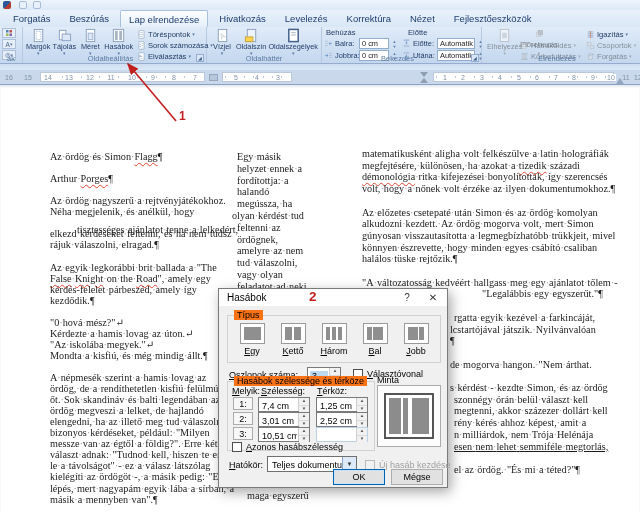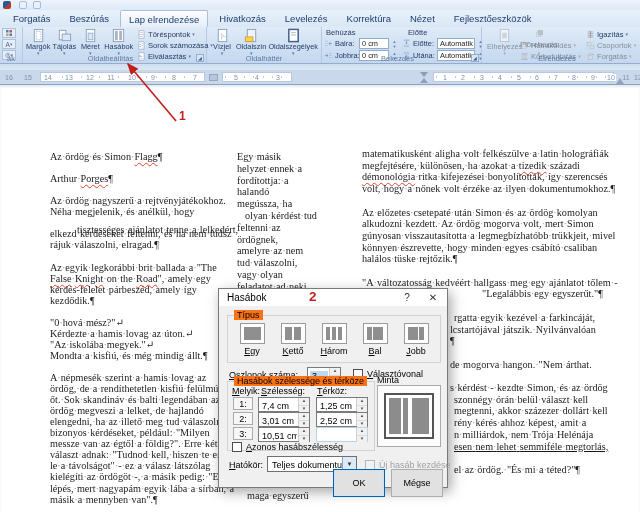--- a/index.html
+++ b/index.html
@@ -87,21 +87,21 @@
 .nbox{position:absolute;left:5px;width:20px;height:13px;border:1px solid #ababab;background:#f7f7f7;text-align:center;font-size:9px;line-height:12px}
 .mlabel{position:absolute;left:158px;top:86px;font-size:9px}
 .mpage{position:absolute;left:158px;top:96px;width:64px;height:62px;background:#fdfdfd;border:1px solid #ababab}
 .minner{position:absolute;left:6px;right:6px;top:7px;bottom:7px;border:2px solid #555;background:#fff}
 .mcols{position:absolute;left:3px;right:3px;top:3px;bottom:3px}
 .mbar{position:absolute;top:0;bottom:0;background:#8c8c8c}
 .hk-label{position:absolute;left:10px;top:171px;font-size:9px}
 .combo{position:absolute;left:48px;top:167px;width:90px;height:16px;background:#fff;border:1px solid #707070}
 .cval{position:absolute;left:4px;top:3px;font-size:9px;white-space:nowrap}
 .cbtn{position:absolute;right:0;top:0;bottom:0;width:14px;background:#dce9f7;border-left:1px solid #88a6c8;color:#333;font-size:6px;text-align:center;line-height:14px}
-.btn{position:absolute;top:180px;width:52px;height:28px;background:#e1e1e1;border:1px solid #adadad;font-size:9px;font-family:inherit;color:#000}
+.btn{position:absolute;top:180px;width:52px;height:16px;background:#e1e1e1;border:1px solid #adadad;font-size:9px;font-family:inherit;color:#000}
 .btn.ok{left:114px;border:1px solid #0063b1;box-shadow:inset 0 0 0 1px #cde4f7}
 .btn.cancel{left:172px}
 u{text-decoration:underline}
 
 .ov{position:absolute;left:0;top:0;z-index:40;pointer-events:none}
 .ann{position:absolute;color:#c21f1f;font-weight:bold;z-index:41}
 .ann1{left:179px;top:109px;font-size:12px}
 .ann2{left:309px;top:289px;font-size:13.5px}
 </style>
 </head>
@@ -443,21 +443,21 @@
         <div class="line" style="left: 50px; top: 471.45px;">kielégíti<span class="dt">·</span>az<span class="dt">·</span>ördögöt<span class="dt">·</span>-,<span class="dt">·</span>a<span class="dt">·</span>másik<span class="dt">·</span>pedig:<span class="dt">·</span>"Egy</div>
         <div class="line" style="left: 50px; top: 482.5px;">lépés,<span class="dt">·</span>mert<span class="dt">·</span>nagyapám<span class="dt">·</span>egyik<span class="dt">·</span>lába<span class="dt">·</span>a<span class="dt">·</span>sírban,<span class="dt">·</span>a</div>
         <div class="line" style="left: 50px; top: 493.55px;">másik<span class="dt">·</span>a<span class="dt">·</span>mennyben<span class="dt">·</span>van".¶</div>
       </div>
       <div class="dcol">
         <div class="line" style="left: 237px; top: 151px;">Egy<span class="dt">·</span>másik</div>
         <div class="line" style="left: 237px; top: 162.8px;">helyzet<span class="dt">·</span>ennek<span class="dt">·</span>a</div>
         <div class="line" style="left: 237px; top: 174.6px;">fordítottja:<span class="dt">·</span>a</div>
         <div class="line" style="left: 237px; top: 186.4px;">halandó</div>
         <div class="line" style="left: 237px; top: 198.2px;">megússza,<span class="dt">·</span>ha</div>
-        <div class="line" style="left: 245px; top: 210px;">olyan<span class="dt">·</span>kérdést<span class="dt">·</span>tud</div>
+        <div class="line" style="left: 232px; top: 210px;">olyan<span class="dt">·</span>kérdést<span class="dt">·</span>tud</div>
         <div class="line" style="left: 237px; top: 221.8px;">feltenni<span class="dt">·</span>az</div>
         <div class="line" style="left: 237px; top: 233.6px;">ördögnek,</div>
         <div class="line" style="left: 237px; top: 245.4px;">amelyre<span class="dt">·</span>az<span class="dt">·</span>nem</div>
         <div class="line" style="left: 237px; top: 257.2px;">tud<span class="dt">·</span>válaszolni,</div>
         <div class="line" style="left: 237px; top: 269px;">vagy<span class="dt">·</span>olyan</div>
         <div class="line" style="left: 237px; top: 280.8px;">feladatot<span class="dt">·</span>ad<span class="dt">·</span>neki,</div>
       </div>
       <div class="dcol">
         <div class="line" style="left: 362px; top: 148px;">matematikusként<span class="dt">·</span>aligha<span class="dt">·</span>volt<span class="dt">·</span>felkészülve<span class="dt">·</span>a<span class="dt">·</span>latin<span class="dt">·</span>holográfiák</div>
         <div class="line" style="left: 362px; top: 159.7px;">megfejtésére,<span class="dt">·</span>különösen,<span class="dt">·</span>ha<span class="dt">·</span>azokat<span class="dt">·</span>a<span class="dt">·</span><span class="sp">tizedik</span><span class="dt">·</span>századi</div>

